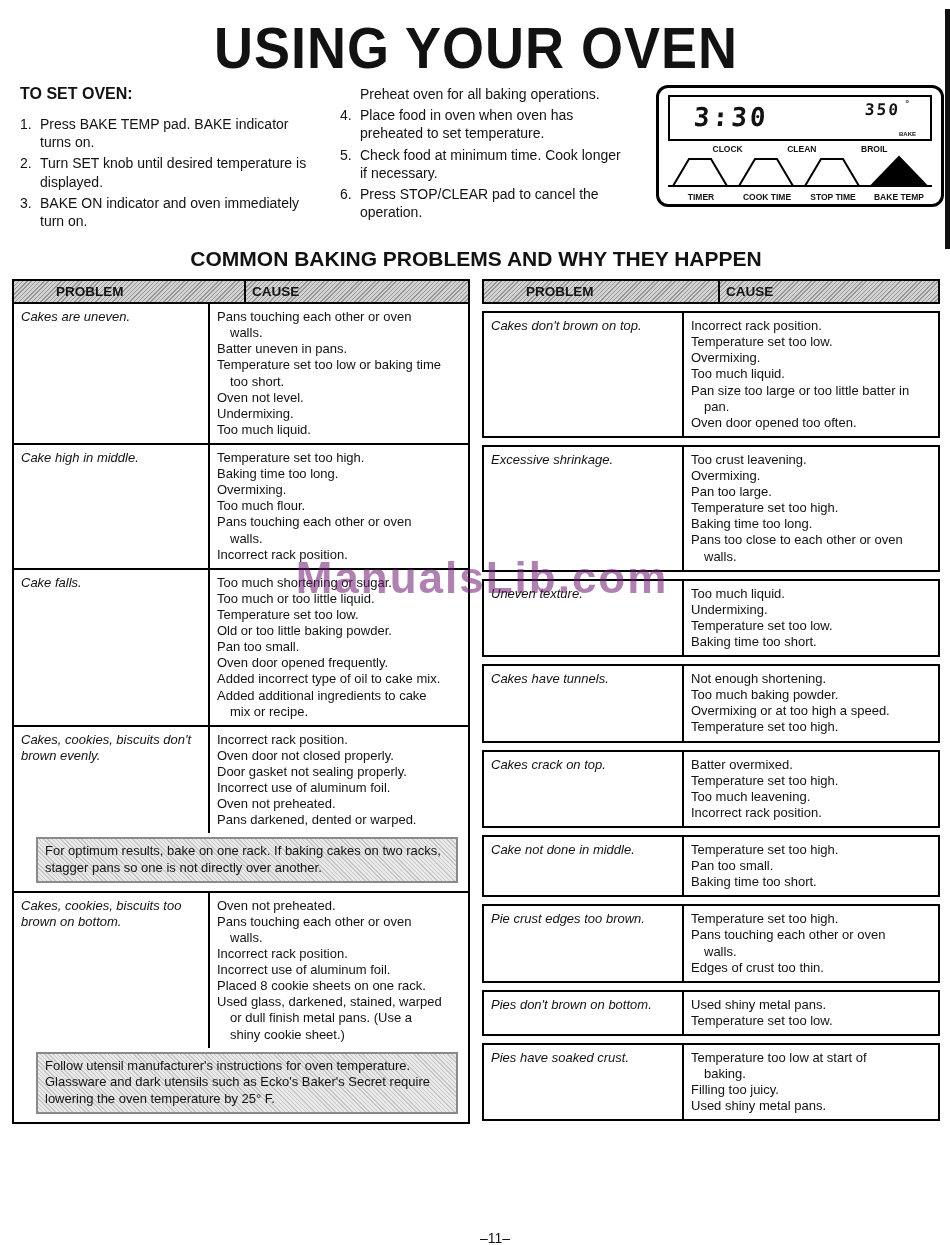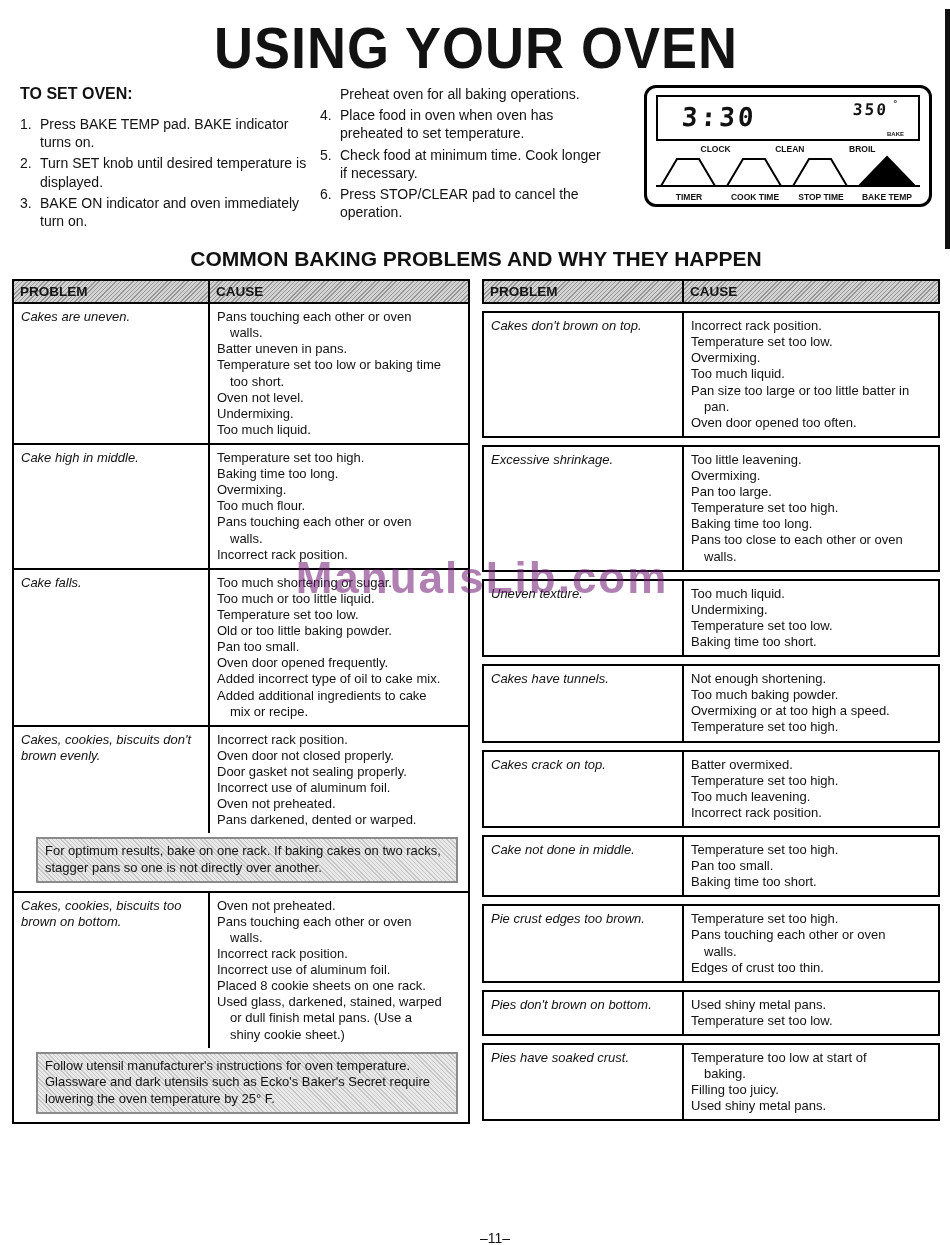--- a/index.html
+++ b/index.html
@@ -9,21 +9,21 @@
     font-family:"Liberation Sans", sans-serif;
     padding:8px 10px 0 12px;
     margin-top:9px;
   }
   
   .title{
     text-align:center;font-weight:800;font-size:54px;letter-spacing:1px;
     margin:0 0 4px 0;transform:scaleY(1.05);
   }
   
-  .top{display:flex;gap:8px;padding:0 8px;}
+  .top{display:flex;gap:28px;padding:0 8px;}
   .col-left{width:292px;flex:none;}
   .col-mid{width:288px;flex:none;padding-top:2px;}
   .col-panel{flex:1;display:flex;justify-content:flex-end;}
   .set-heading{font-weight:bold;font-size:16px;margin:2px 0 12px 0;}
   .step{display:flex;font-size:14px;line-height:1.3;margin-bottom:3px;}
   .step-num{width:20px;flex:none;}
   .step-text{flex:1;}
   .intro{font-size:14px;line-height:1.3;margin:0 0 3px 20px;}
   
   .panel{
@@ -40,21 +40,21 @@
   .disp-bake{position:absolute;right:14px;bottom:2px;font-size:6px;font-family:"Liberation Sans",sans-serif;}
   .pads{position:relative;margin-top:3px;}
   .pads-top{display:flex;justify-content:space-evenly;font-size:8.5px;font-weight:bold;margin-bottom:1px;}
   .pads-bottom{display:flex;font-size:8.5px;font-weight:bold;margin-top:1px;}
   .pads-bottom span{width:25%;text-align:center;}
   
   .section-heading{text-align:center;font-weight:bold;font-size:21px;margin:14px 0 8px 0;}
   
   .tables{display:flex;gap:12px;align-items:flex-start;}
   .tcol{width:50%;box-sizing:border-box;}
-  .hatch{background:repeating-linear-gradient(135deg,#969696 0px,#969696 1px,#d3d3d3 1px,#d3d3d3 3px);}
+  .hatch{background:repeating-linear-gradient(135deg,#969696 0px,#969696 1px,#d3d3d3 1px,#d3d3d3 3px);padding-left:36px;}
   .ltable{border:2px solid #000;}
   .lgrid{display:grid;grid-template-columns:196px 1fr;}
   .rgrid{display:grid;grid-template-columns:200px 1fr;}
   .thead .th{font-weight:bold;font-size:13.5px;padding:3px 6px;box-sizing:border-box;}
   .thead .th:first-child{border-right:2px solid #000;}
   .rhead{border:2px solid #000;}
   .trow{border-top:2px solid #000;}
   .rbox{border:2px solid #000;margin-top:7px;}
   .cell{padding:5px 7px;font-size:13px;line-height:1.24;box-sizing:border-box;}
   .problem{font-style:italic;border-right:2px solid #000;}
@@ -244,21 +244,21 @@
               <div class="cause-line">Temperature set too low.</div>
               <div class="cause-line">Overmixing.</div>
               <div class="cause-line">Too much liquid.</div>
               <div class="cause-line">Pan size too large or too little batter in pan.</div>
               <div class="cause-line">Oven door opened too often.</div>
             </div>
           </div>
           <div class="rbox rgrid">
             <div class="cell problem">Excessive shrinkage.</div>
             <div class="cell cause">
-              <div class="cause-line">Too little leavening.</div>
+              <div class="cause-line">Too crust leavening.</div>
               <div class="cause-line">Overmixing.</div>
               <div class="cause-line">Pan too large.</div>
               <div class="cause-line">Temperature set too high.</div>
               <div class="cause-line">Baking time too long.</div>
               <div class="cause-line">Pans too close to each other or oven walls.</div>
             </div>
           </div>
           <div class="rbox rgrid">
             <div class="cell problem">Uneven texture.</div>
             <div class="cell cause">

